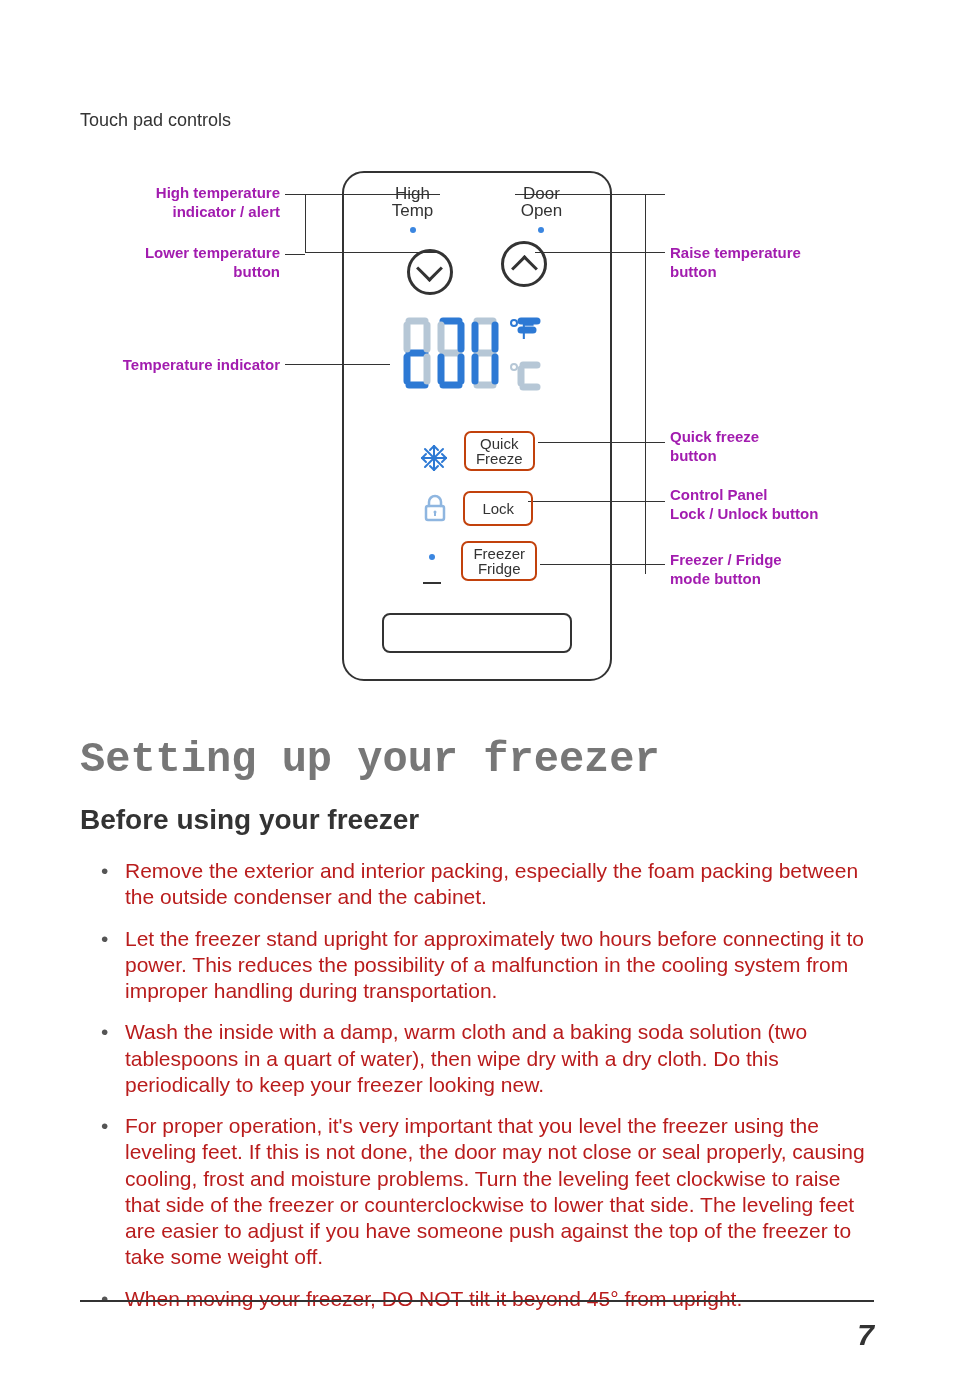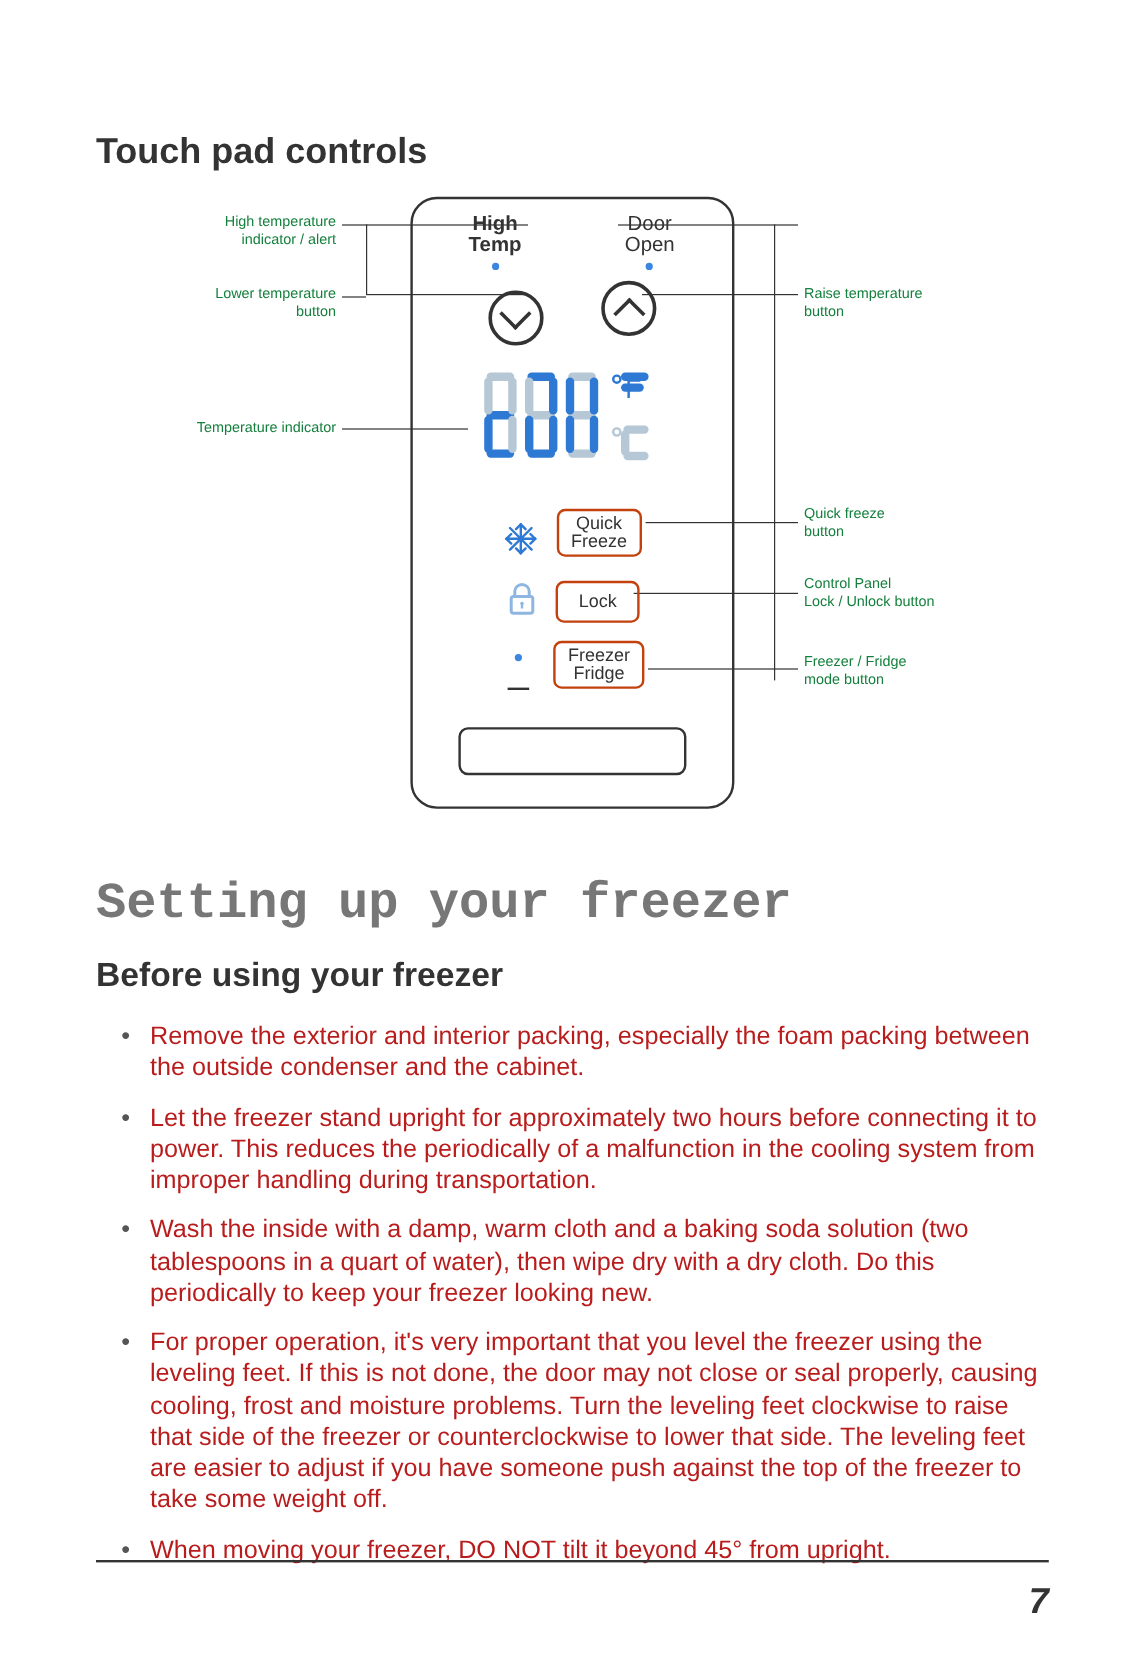--- a/index.html
+++ b/index.html
@@ -4,21 +4,21 @@
 <style>
   * { box-sizing: border-box; margin: 0; padding: 0; }
   html, body { background: #fff; }
   body {
     width: 954px; height: 1382px;
     font-family: Arial, Helvetica, sans-serif;
     color: #333;
     position: relative;
   }
   .page { padding: 110px 80px 0 80px; }
-  h2.section { font-size: 30px; font-weight: 700; margin-bottom: 15px; }
+  h2.section { font-size: 18px; font-weight: 400; margin-bottom: 35px; }
   h1.main { font-size: 42px; font-weight: 700; color: #777; margin-top: 40px; margin-bottom: 20px; font-family: Liberation Mono, monospace; }
   h2.sub { font-size: 28px; font-weight: 700; margin-bottom: 22px; }
   ul.bullets { list-style: none; padding-left: 45px; }
   ul.bullets li { position: relative; font-size: 21px; line-height: 1.25; margin-bottom: 15px; color: #b91c1c; }
   ul.bullets li::before { content: "•"; position: absolute; left: -24px; top: 0; color: #555; }
 
   
   .diagram-area {
     position: relative;
     width: 100%;
@@ -58,21 +58,21 @@
   .seg.on { stroke: #2d79d4; }
 
   .pill {
     display: inline-block; border: 2px solid #c2410c; border-radius: 7px;
     padding: 3px 10px; font-size: 15px; line-height: 1.0; min-width: 70px; text-align: center;
   }
   .flake { display:inline-block; vertical-align: middle; margin-right: 10px; }
   .lockicon { display:inline-block; vertical-align: middle; margin-right: 10px; }
 
   
-  .callout { position: absolute; font-size: 12px; color: #15803d; line-height: 1.25; }
+  .callout { position: absolute; font-size: 15px; color: #a21caf; line-height: 1.25; font-weight: bold; }
   .callout.left { text-align: right; }
   .callout.right { text-align: left; }
   .lead { position: absolute; background: #333; height: 1.4px; }
   .leadV { position: absolute; background: #333; width: 1.4px; }
 
   .divider {
     position: absolute; left: 80px; right: 80px; bottom: 80px; height: 2px; background: #333;
   }
   .pagenum {
     position: absolute; right: 80px; bottom: 30px; font-size: 30px; font-weight: 700; font-style: italic; color: #333;
@@ -105,21 +105,21 @@
     <div class="leadV" style="left:565px; top:28px; height:380px;"></div>
     <div class="lead" style="left:435px; top:28px; width:150px;"></div>
     <div class="lead" style="left:455px; top:86px; width:130px;"></div>
     <div class="lead" style="left:458px; top:276px; width:127px;"></div>
     <div class="lead" style="left:448px; top:335px; width:137px;"></div>
     <div class="lead" style="left:460px; top:398px; width:125px;"></div>
 
     <div class="panel">
 
       <div class="row" style="top:12px;">
-        <div style="display:inline-block; width:90px;font-weight:bold;">
+        <div style="display:inline-block; width:90px;">
           <div class="ptxt"><span>High</span><br><span>Temp</span></div>
           <div class="dot"></div>
         </div>
         <div style="display:inline-block; width:30px;"></div>
         <div style="display:inline-block; width:90px;">
           <div class="ptxt"><span>Door</span><br><span>Open</span></div>
           <div class="dot"></div>
         </div>
       </div>
 
@@ -227,21 +227,21 @@
       </div>
 
     </div>
   </div>
 
   <h1 class="main">Setting up your freezer</h1>
   <h2 class="sub">Before using your freezer</h2>
 
   <ul class="bullets">
     <li>Remove the exterior and interior packing, especially the foam packing between the outside condenser and the cabinet.</li>
-    <li>Let the freezer stand upright for approximately two hours before connecting it to power. This reduces the periodically of a malfunction in the cooling system from improper handling during transportation.</li>
+    <li>Let the freezer stand upright for approximately two hours before connecting it to power. This reduces the possibility of a malfunction in the cooling system from improper handling during transportation.</li>
     <li>Wash the inside with a damp, warm cloth and a baking soda solution (two tablespoons in a quart of water), then wipe dry with a dry cloth. Do this periodically to keep your freezer looking new.</li>
     <li>For proper operation, it's very important that you level the freezer using the leveling feet. If this is not done, the door may not close or seal properly, causing cooling, frost and moisture problems. Turn the leveling feet clockwise to raise that side of the freezer or counterclockwise to lower that side. The leveling feet are easier to adjust if you have someone push against the top of the freezer to take some weight off.</li>
     <li>When moving your freezer, DO NOT tilt it beyond 45° from upright.</li>
   </ul>
 </div>
 
 <div class="divider"></div>
 <div class="pagenum">7</div>
 
 </body></html>

